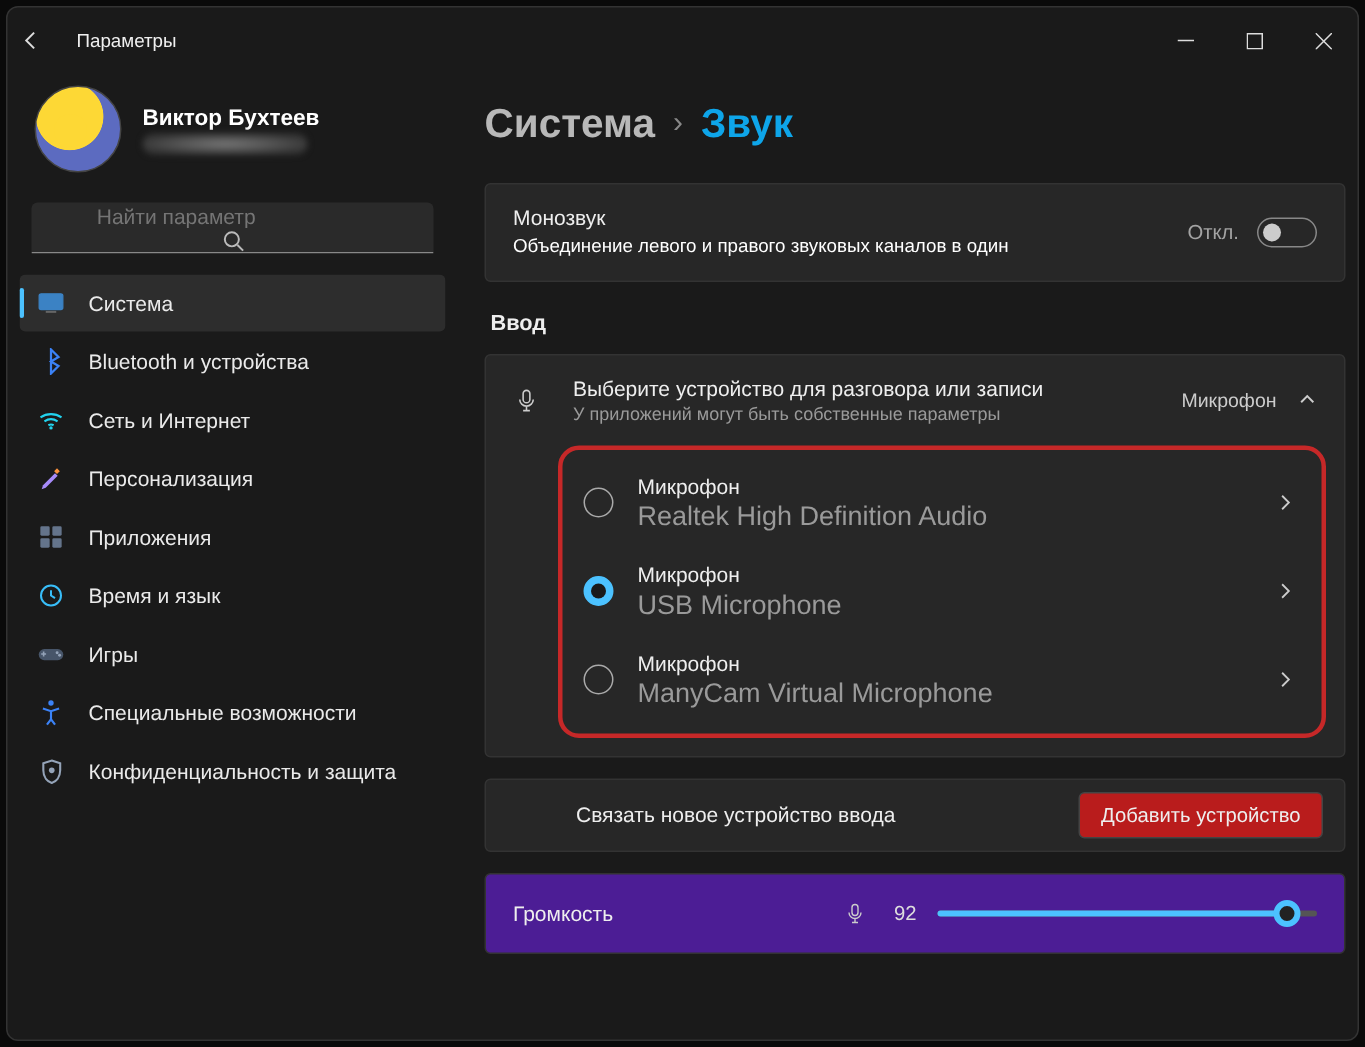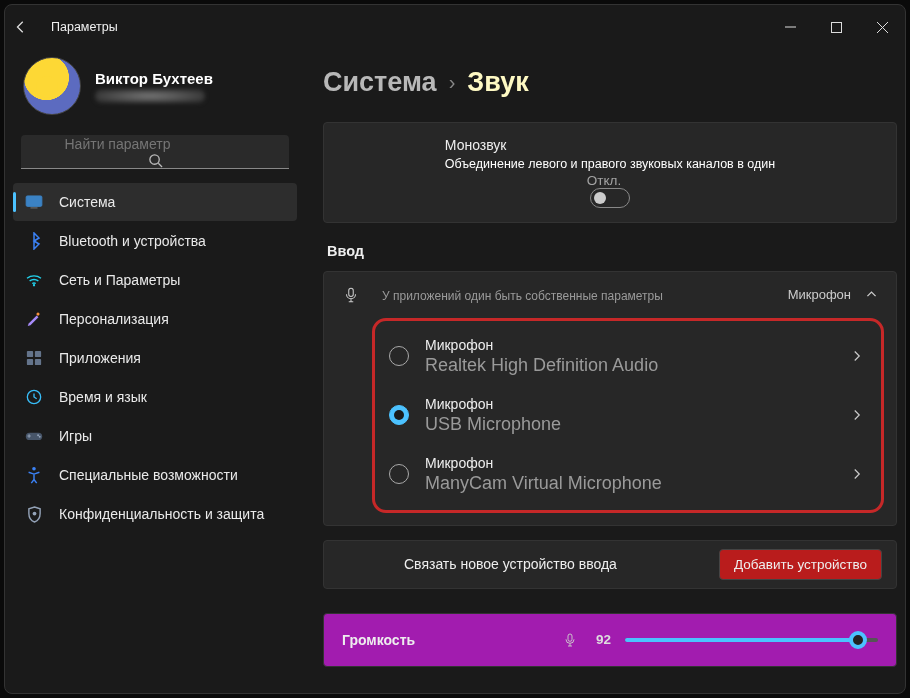--- a/index.html
+++ b/index.html
@@ -85,26 +85,26 @@
   .nav-icon { width:18px; height:18px; margin-right:16px; display:flex; align-items:center; justify-content:center;}
   .main {
     flex:1; padding: 10px 8px 0 18px;
     overflow-y:auto;
     position:relative;
   }
   .main::-webkit-scrollbar { width:4px; }
   .main::-webkit-scrollbar-thumb { background:#555; border-radius:2px;}
   .breadcrumb { display:flex; align-items:center; gap:12px; margin: 8px 0 24px 0;}
   .bc-item { font-size:27px; font-weight:600; color:#b8b8b8; cursor:pointer;}
-  .bc-item.current { color:#fef9c3;text-align:center; }
+  .bc-item.current { color:#0ea5e9;text-align:center; }
   .bc-sep { color:#888; font-size:20px;}
   .card {
     background:#272727; border:1px solid #333; border-radius:4px;
     padding:14px 18px; margin-bottom:20px;
-    display:flex; align-items:center;flex-direction:column;
+    display:flex; align-items:center;
   }
   .card .card-text { flex:1; }
   .card-title { font-size:14px; color:#eee; margin-bottom:3px;}
   .card-sub { font-size:12.5px; color:#ffffff; line-height:1.35; max-width:340px;}
   .toggle-label { font-size:13.5px; color:#a3a3a3; margin-right:12px;}
   .toggle {
     width:40px; height:20px; border:1px solid #888; border-radius:10px;
     position:relative; cursor:pointer;
   }
   .toggle::after {
@@ -145,33 +145,32 @@
   .radio.selected::after{
     content:""; position:absolute; left:4px; top:4px; width:10px; height:10px;
     background:#1a1a1a; border-radius:50%;
   }
   .dev-text { flex:1; }
   .dev-title { font-size:14px; color:#eee;}
   .dev-sub { font-size:18px; color:#9a9a9a; margin-top:2px;}
   .dev-arrow { color:#ccc;}
   .pair-row {
     background:#272727; border:1px solid #333; border-radius:4px;
-    display:flex; align-items:center; padding:8px 14px 8px 80px;
-    margin-bottom:24px;
+    display:flex; align-items:center; padding:8px 14px 8px 60px;
+    margin-bottom:14px;
   }
   .pair-row .pair-label { flex:1; font-size:14px; color:#eee;}
   .add-btn {
     background:#b91c1c; border:1px solid #444; border-radius:4px;
     padding:7px 14px; font-size:13.5px; color:#eee; cursor:pointer;
   }
   .vol-row {
-    background:#a21caf; border:1px solid #333; border-radius:4px;
+    background:#4c1d95; border:1px solid #333; border-radius:4px;
     display:flex; align-items:center; padding:18px 18px;
     margin-bottom:35px;
-    font-weight:bold;
   }
   .vol-label { font-size:14px; color:#eee; width:220px;}
   .vol-ico { margin-right:8px; color:#ccc;}
   .vol-val { font-size:13.5px; color:#ddd; margin:0 10px;}
   .slider {
     flex:1; height:4px; background:#555; border-radius:2px; position:relative; margin-left:4px;
   }
   .slider-fill {
     position:absolute; left:0; top:0; height:100%; background:#4cc2ff; border-radius:2px;
   }
@@ -248,21 +247,21 @@
             </span>
             <span>Bluetooth и устройства</span>
           </div>
           <div class="nav-item">
             <span class="nav-icon">
               <svg width="18" height="14" viewBox="0 0 20 16">
                 <path d="M2 6a14 14 0 0116 0M5 9a9 9 0 0110 0M8 12a4 4 0 014 0" stroke="#22d3ee" stroke-width="1.6" fill="none"></path>
                 <circle cx="10" cy="14" r="1.3" fill="#22d3ee"></circle>
               </svg>
             </span>
-            <span>Сеть и Параметры</span>
+            <span>Сеть и Интернет</span>
           </div>
           <div class="nav-item">
             <span class="nav-icon">
               <svg width="16" height="16" viewBox="0 0 18 18">
                 <path d="M3 14l9-9 2 2-9 9-3 1z" fill="#a78bfa"></path>
                 <rect x="12" y="2" width="3" height="3" fill="#fb923c" transform="rotate(45 13.5 3.5)"></rect>
               </svg>
             </span>
             <span>Персонализация</span>
           </div>
@@ -338,21 +337,22 @@
 
       <div class="panel">
         <div class="panel-header">
           <span class="mic-ico">
             <svg width="18" height="18" viewBox="0 0 24 24">
                 <rect x="9" y="3" width="6" height="11" rx="3" stroke="#ccc" stroke-width="1.4" fill="none"></rect>
                 <path d="M6 11a6 6 0 0 0 12 0M12 17v4M9 21h6" stroke="#ccc" stroke-width="1.4" fill="none"></path>
               </svg>
           </span>
           <div class="ph-text">
-            <div class="ph-sub">У приложений один быть собственные параметры</div>
+            <div class="ph-title">Выберите устройство для разговора или записи</div>
+            <div class="ph-sub">У приложений могут быть собственные параметры</div>
           </div>
           <span class="ph-value">Микрофон</span>
           <span class="chev">
               <svg width="13" height="13" viewBox="0 0 16 16">
                 <path d="M3 10 L8 5 L13 10" stroke="#ccc" stroke-width="1.6" fill="none"></path>
               </svg>
             </span>
         </div>
 
         <div class="device-list" id="device-list">

